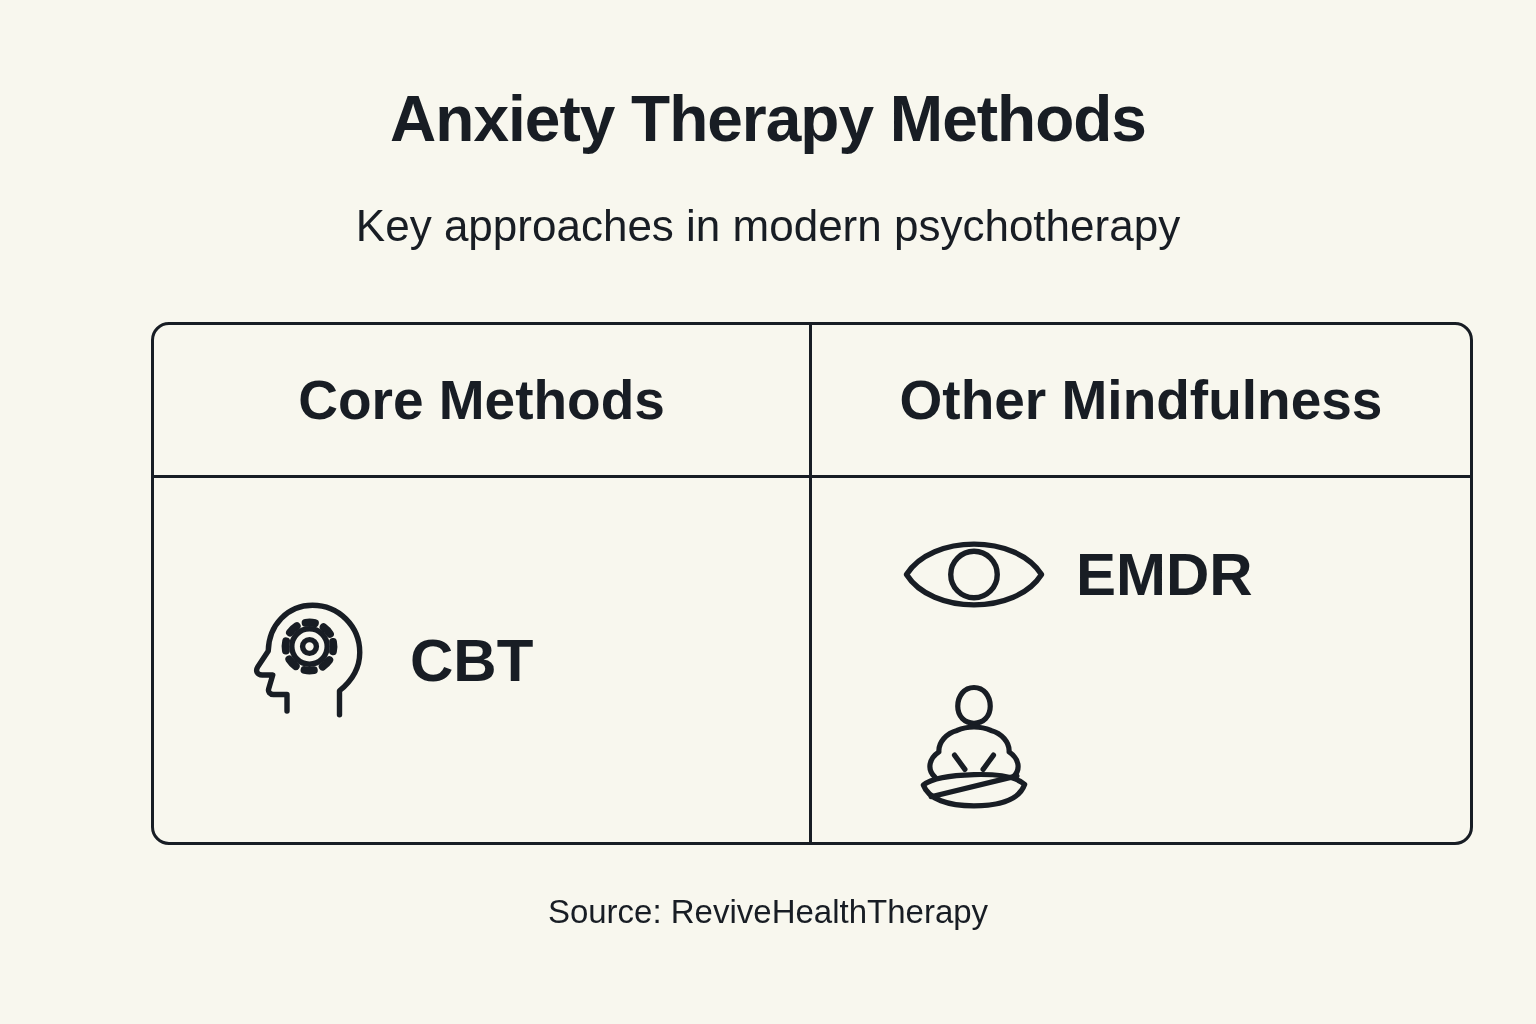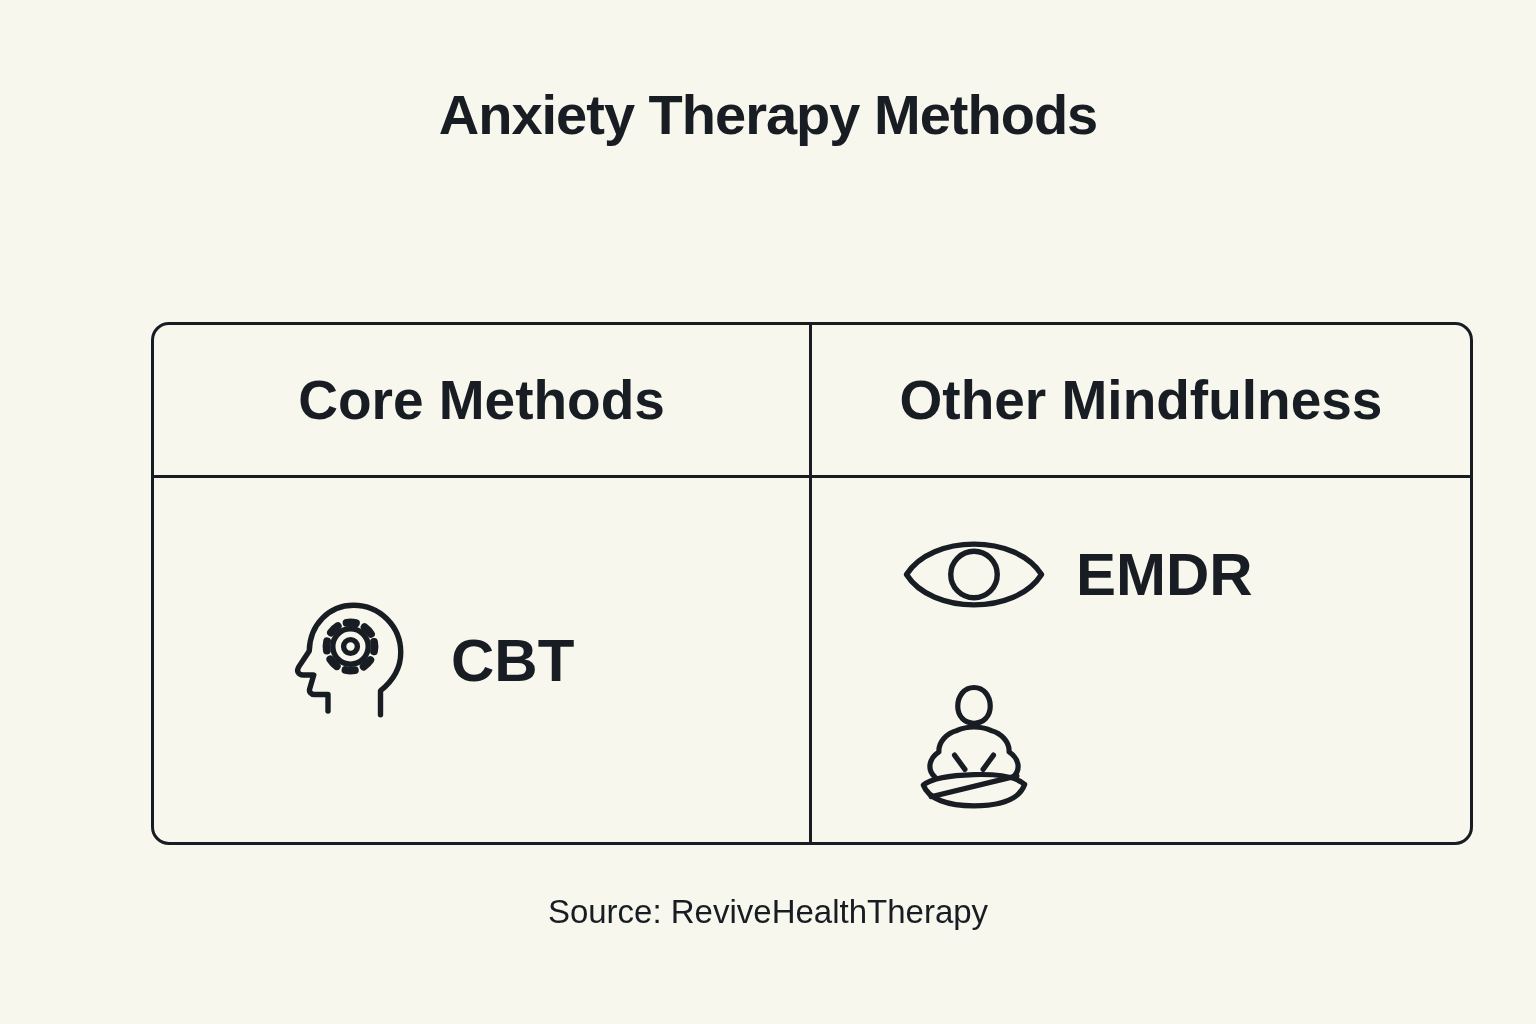--- a/index.html
+++ b/index.html
@@ -12,21 +12,21 @@
     font-family: "Liberation Sans", sans-serif;
     color: #181d24;
   }
   .page { position: relative; width: 1536px; height: 1024px; }
 
   .title {
     position: absolute;
     top: 84px; left: 0;
     width: 100%;
     text-align: center;
-    font-size: 56px;
+    font-size: 64px;
     font-weight: 700;
     letter-spacing: -1px;
     line-height: 1.1;
   }
   .subtitle {
     position: absolute;
     top: 202px; left: 0;
     width: 100%;
     text-align: center;
     font-size: 44px;
@@ -54,21 +54,21 @@
     justify-content: center;
     border-bottom: 3px solid #181d24;
     font-size: 55px;
     font-weight: 700;
   }
   .body-cell {
     display: flex;
     flex-direction: column;
     justify-content: center;
     gap: 26px;
-    padding-left: 119px;
+    padding-left: 78px;
   }
   .body-cell.right { padding-left: 86px; }
 
   .entry { display: flex; align-items: center; gap: 26px; }
   .icon-box {
     width: 152px;
     height: 145px;
     display: flex;
     align-items: center;
     justify-content: center;
@@ -90,20 +90,21 @@
   }
 
   svg.icon { stroke: #181d24; fill: none; stroke-linecap: round; stroke-linejoin: round; }
 </style>
 </head>
 <body>
 
 <div class="page">
 
   <div class="title">Anxiety Therapy Methods</div>
+  <div class="subtitle">Key approaches in modern psychotherapy</div>
 
   <div class="methods-table">
 
     <div class="cell header-cell left">Core Methods</div>
 
     <div class="cell header-cell">Other Mindfulness</div>
 
     <div class="cell body-cell left">
 
       <div class="entry">

